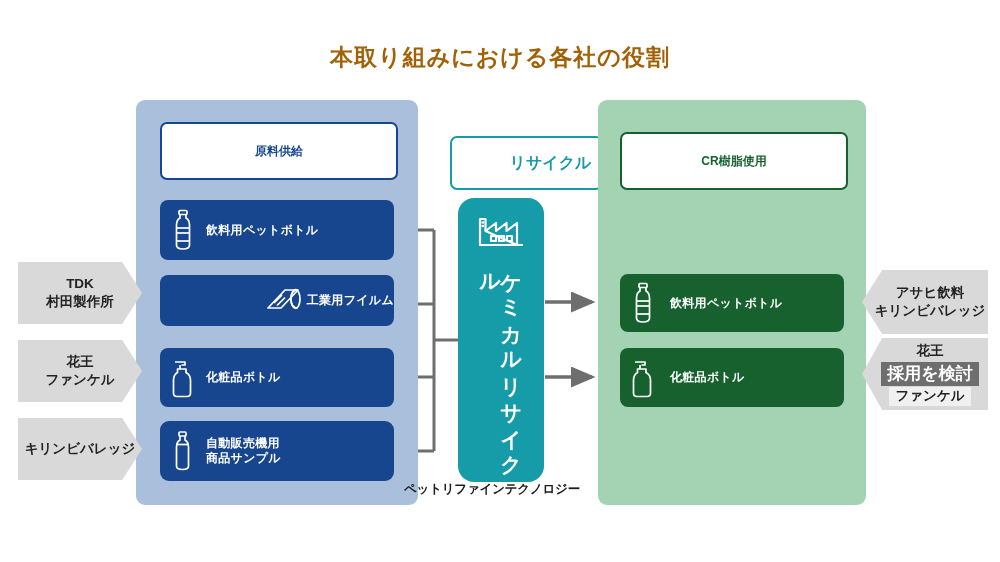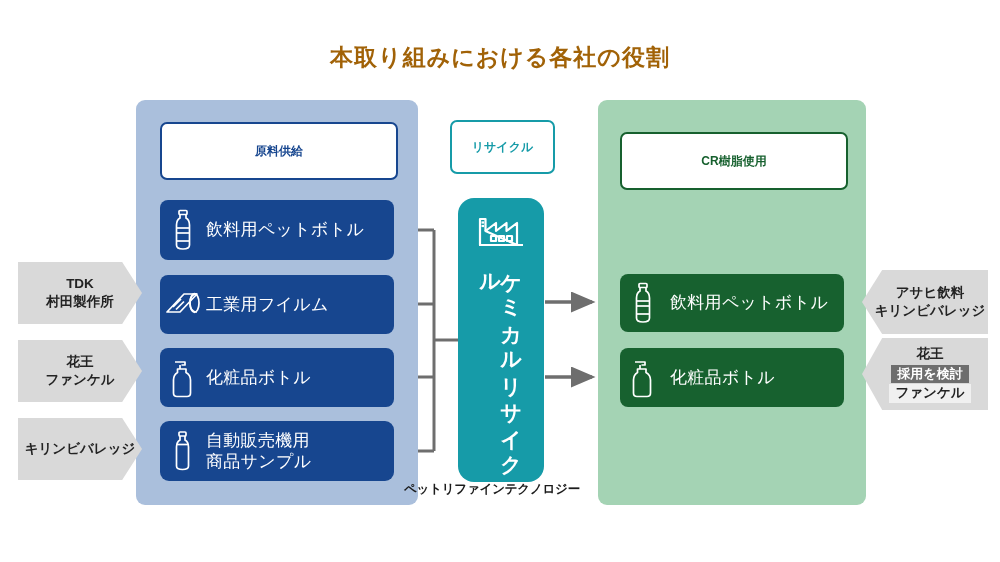--- a/index.html
+++ b/index.html
@@ -27,43 +27,43 @@
 
   
   .hdr{
     position:absolute;background:#ffffff;border-radius:7px;
     display:flex;align-items:center;justify-content:center;
     font-size:12px;font-weight:bold;
   }
   .hdr-left{left:160px;top:122px;width:234px;height:54px;border:2px solid #17468f;color:#17468f;}
   .hdr-right{left:620px;top:122px;width:224px;height:54px;border:2px solid #16602e;color:#16602e;margin-top:10px;}
   .hdr-mid{
-    left:450px;top:120px;width:101px;height:50px;
-    border:2px solid #169ba8;color:#169ba8;font-size:12px;
+    left:450px;top:136px;width:101px;height:50px;
+    border:2px solid #169ba8;color:#169ba8;font-size:16px;padding-left:48px;
   }
 
   
   .card{
     position:absolute;border-radius:8px;
     display:flex;align-items:center;
     color:#ffffff;
   }
   .card .ico{
     width:46px;min-width:46px;height:100%;
     display:flex;align-items:center;justify-content:center;
   }
   .card .lbl{
-    font-size:17px;font-weight:normal;line-height:1.25;
+    font-size:12px;font-weight:bold;line-height:1.25;
     letter-spacing:.3px;
   }
   .card-blue{background:#17468f;}
   .card-green{background:#17612f;}
 
   .l1{left:160px;top:200px;width:234px;height:60px;}
-  .l2{left:160px;top:275px;width:234px;height:59px;}
+  .l2{left:160px;top:275px;width:234px;height:51px;justify-content:flex-end;}
   .l3{left:160px;top:348px;width:234px;height:59px;}
   .l4{left:160px;top:421px;width:234px;height:60px;border-radius:9px;}
   .r1{left:620px;top:274px;width:224px;height:58px;}
   .r2{left:620px;top:348px;width:224px;height:59px;}
 
   .r1 .lbl,.r2 .lbl{margin-left:4px;}
 
   
   .center-col{
     position:absolute;left:458px;top:198px;width:86px;height:284px;
@@ -93,21 +93,21 @@
   .tag-left-point{clip-path:polygon(16% 0,100% 0,100% 100%,16% 100%,0 50%);}
 
   .tL1{left:18px;top:262px;width:124px;height:62px;}
   .tL2{left:18px;top:340px;width:124px;height:62px;}
   .tL3{left:18px;top:418px;width:124px;height:62px;}
   .tR1{left:862px;top:270px;width:126px;height:64px;padding-left:10px;box-sizing:border-box;}
   .tR2{left:862px;top:338px;width:126px;height:72px;padding-left:10px;box-sizing:border-box;}
 
   .badge{
     display:block;background:#6e6e6e;color:#ffffff;
-    font-size:13px;font-weight:bold;
+    font-size:17px;font-weight:bold;
     padding:0 6px;margin:1px 0;line-height:1.45;
   }
   .sub-white{
     display:block;background:#f0f0f0;color:#232323;
     font-size:13.5px;font-weight:bold;padding:0 6px;line-height:1.35;
   }
 
   
   svg.links{position:absolute;left:0;top:0;width:1000px;height:562px;overflow:visible;}
 </style>

